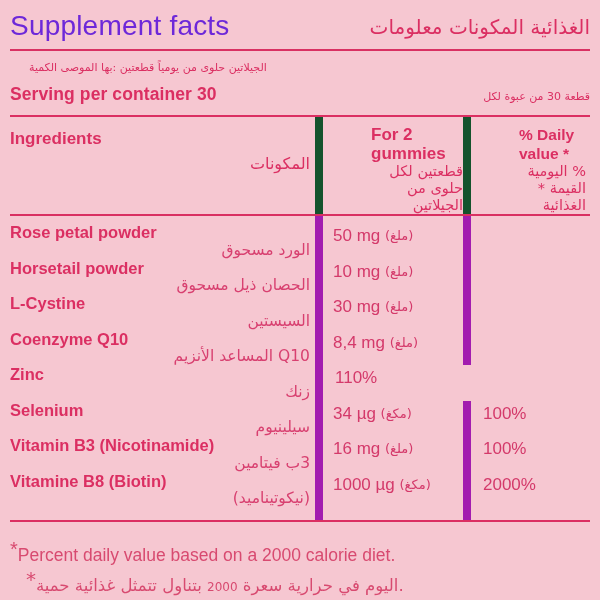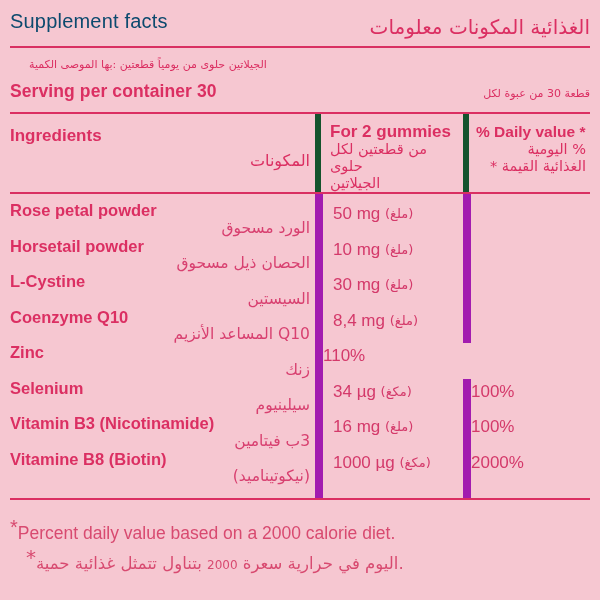--- a/index.html
+++ b/index.html
@@ -10,54 +10,54 @@
     color:#db2f62;
   }
   .label{box-sizing:border-box;width:600px;height:600px;padding:8px 10px 0 10px;}
 
   
   .ar{font-family:"DejaVu Sans",sans-serif;direction:ltr;}
   .tok{display:inline-block;direction:ltr;unicode-bidi:isolate;white-space:nowrap;}
 
   
   .hdr{display:flex;justify-content:space-between;align-items:flex-start;padding:2px 0 6px 0;}
-  .title-en{font-size:20px;font-weight:400;color:#0c4a6e;letter-spacing:.2px;}
+  .title-en{font-size:28px;font-weight:400;color:#6d28d9;letter-spacing:.2px;}
   .title-ar{font-size:20px;margin-top:5px;}
   .rule{border:none;border-top:2px solid #d93062;margin:1px 0 10px 0;}
 
   
   .dual{display:flex;justify-content:space-between;align-items:baseline;margin:7px 0 10px 0;}
   .dual .en{font-weight:bold;font-size:17.5px;letter-spacing:.1px;}
   .dual .ar{font-size:11px;margin-left:19px;}
 
   
   .tbl{margin-top:6px;border-top:2.5px solid #db2f62;border-bottom:2.5px solid #db2f62;}
   .trow{display:grid;grid-template-columns:305px 148px 1fr;}
   .trow > .td + .td{border-left:8px solid #a21caf;}
   .thead{min-height:75px;border-bottom:2px solid #d93062;}
   .thead{display:grid;grid-template-columns:305px 148px 1fr;}
-  .thead > .td + .td{border-left:6px solid #14532d;}
+  .thead > .td + .td{border-left:8px solid #14532d;padding-left:48px;}
   .td{min-width:0;}
   .th-en{font-weight:bold;font-size:17px;line-height:19px;}
   .t1{padding-top:12px;}
   .t1 .th-ar{display:block;text-align:right;padding-right:5px;font-size:16px;margin-top:6px;}
   .t2{padding:8px 0 0 9px;}
-  .t2 .th-ar{display:block;text-align:left;font-size:14.5px;line-height:17px;}
+  .t2 .th-ar{display:block;text-align:right;font-size:14.5px;line-height:17px;}
   .t3{padding:8px 4px 0 7px;}
   .t3 .th-en{font-size:15.5px;}
   .t3 .th-ar{display:block;text-align:right;font-size:14.5px;line-height:17px;}
 
   .spacer-top{height:7px;}
   .spacer-bot{height:13px;}
   .item{height:35.5px;}
   .i-en{font-weight:bold;font-size:16.5px;line-height:17.5px;padding-top:1px;}
   .i-ar{display:block;text-align:right;padding-right:5px;font-size:15.5px;line-height:17px;color:#d84070;}
   .amt{padding:3px 0 0 10px;font-size:17px;color:#d4396a;white-space:nowrap;}
   .amt .unit{font-size:13px;position:relative;top:-1px;}
-  .dvv{padding:3px 0 0 0;font-size:17px;color:#d4396a;}
+  .dvv{padding:3px 0 0 12px;font-size:17px;color:#d4396a;}
 
   
   .footnote{margin-top:16px;color:#d84a70;}
   .fn-en{font-size:17.5px;}
   .star{font-size:20px;vertical-align:5px;font-weight:400;}
   .fn-ar{font-size:16.5px;margin:1px 0 0 16px;}
   .fn-ar .num{font-size:12px;}
 </style>
 </head>
 <body>

